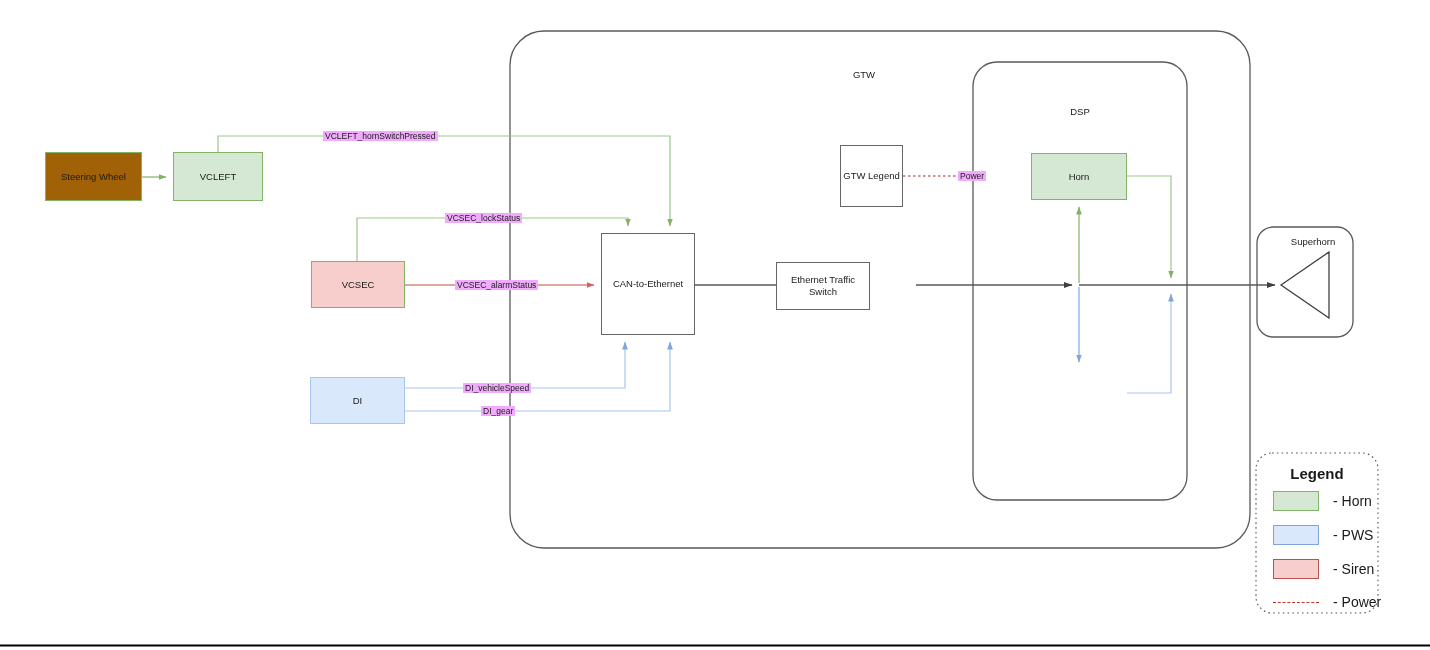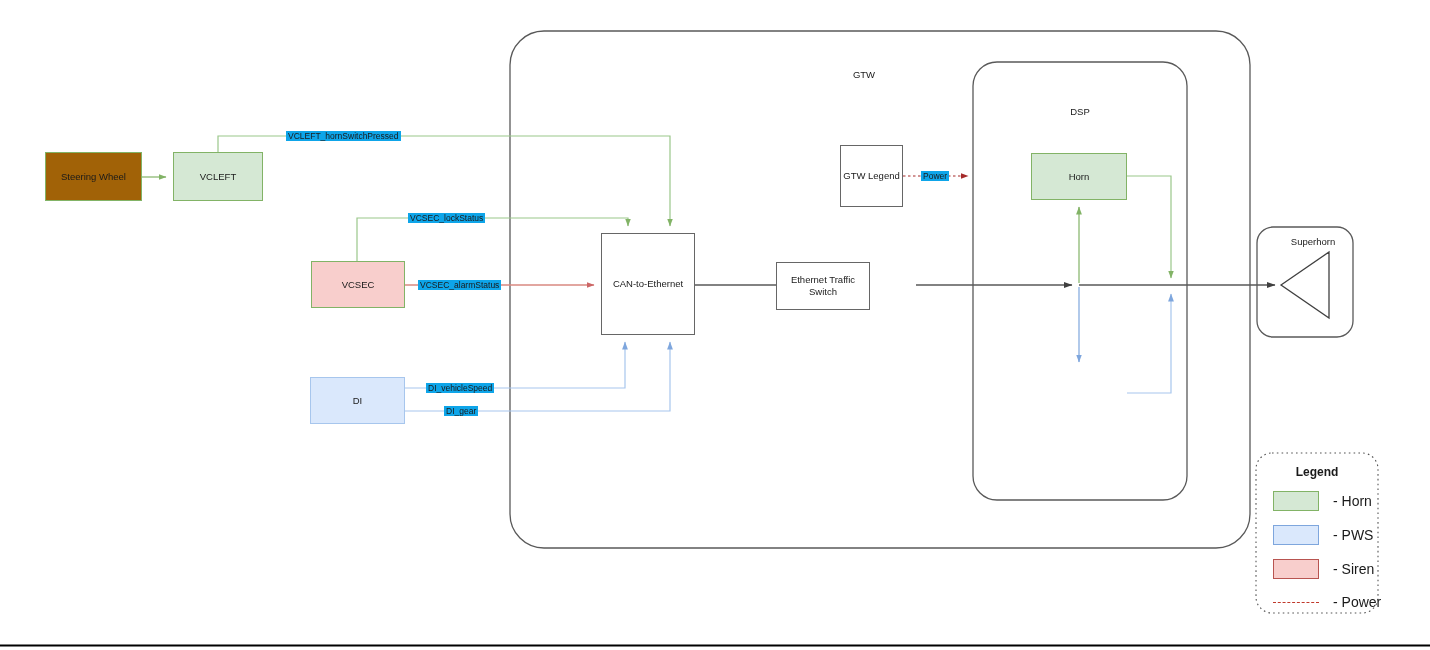--- a/index.html
+++ b/index.html
@@ -1,22 +1,22 @@
 <!DOCTYPE html>
 <html><head>
 <meta charset="utf-8">
 <style>
   html,body{margin:0;padding:0;background:#ffffff;}
   body{font-family:"Liberation Sans", sans-serif;}
   #stage{position:relative;width:1430px;height:650px;background:#fff;overflow:hidden;}
   svg.layer{position:absolute;left:0;top:0;width:1430px;height:650px;}
   .nodebox{position:absolute;box-sizing:border-box;display:flex;align-items:center;justify-content:center;text-align:center;font-size:9.5px;color:#1a1a1a;line-height:1.25;}
   .grp-label{position:absolute;font-size:9.5px;color:#1a1a1a;text-align:center;}
-  .edge-label{position:absolute;font-size:8.5px;color:#1a1a1a;background:#0ea5e9;padding:0 2px;white-space:nowrap;}
-  .legend-title{position:absolute;font-size:12px;font-weight:bold;color:#1a1a1a;text-align:center;width:100%;}
+  .edge-label{position:absolute;font-size:8.5px;color:#1a1a1a;background:#f0abfc;padding:0 2px;white-space:nowrap;margin-left:37px;}
+  .legend-title{position:absolute;font-size:15px;font-weight:bold;color:#1a1a1a;text-align:center;width:100%;}
   .legend-row{position:absolute;display:flex;align-items:center;}
   .legend-swatch{width:46px;height:20px;box-sizing:border-box;}
   .legend-text{font-size:14px;color:#1a1a1a;margin-left:14px;white-space:nowrap;}
   .legend-dash{width:46px;height:0;border-top:1.3px dashed #c0392b;}
 </style>
 </head>
 <body>
 
 <div id="stage">
 

